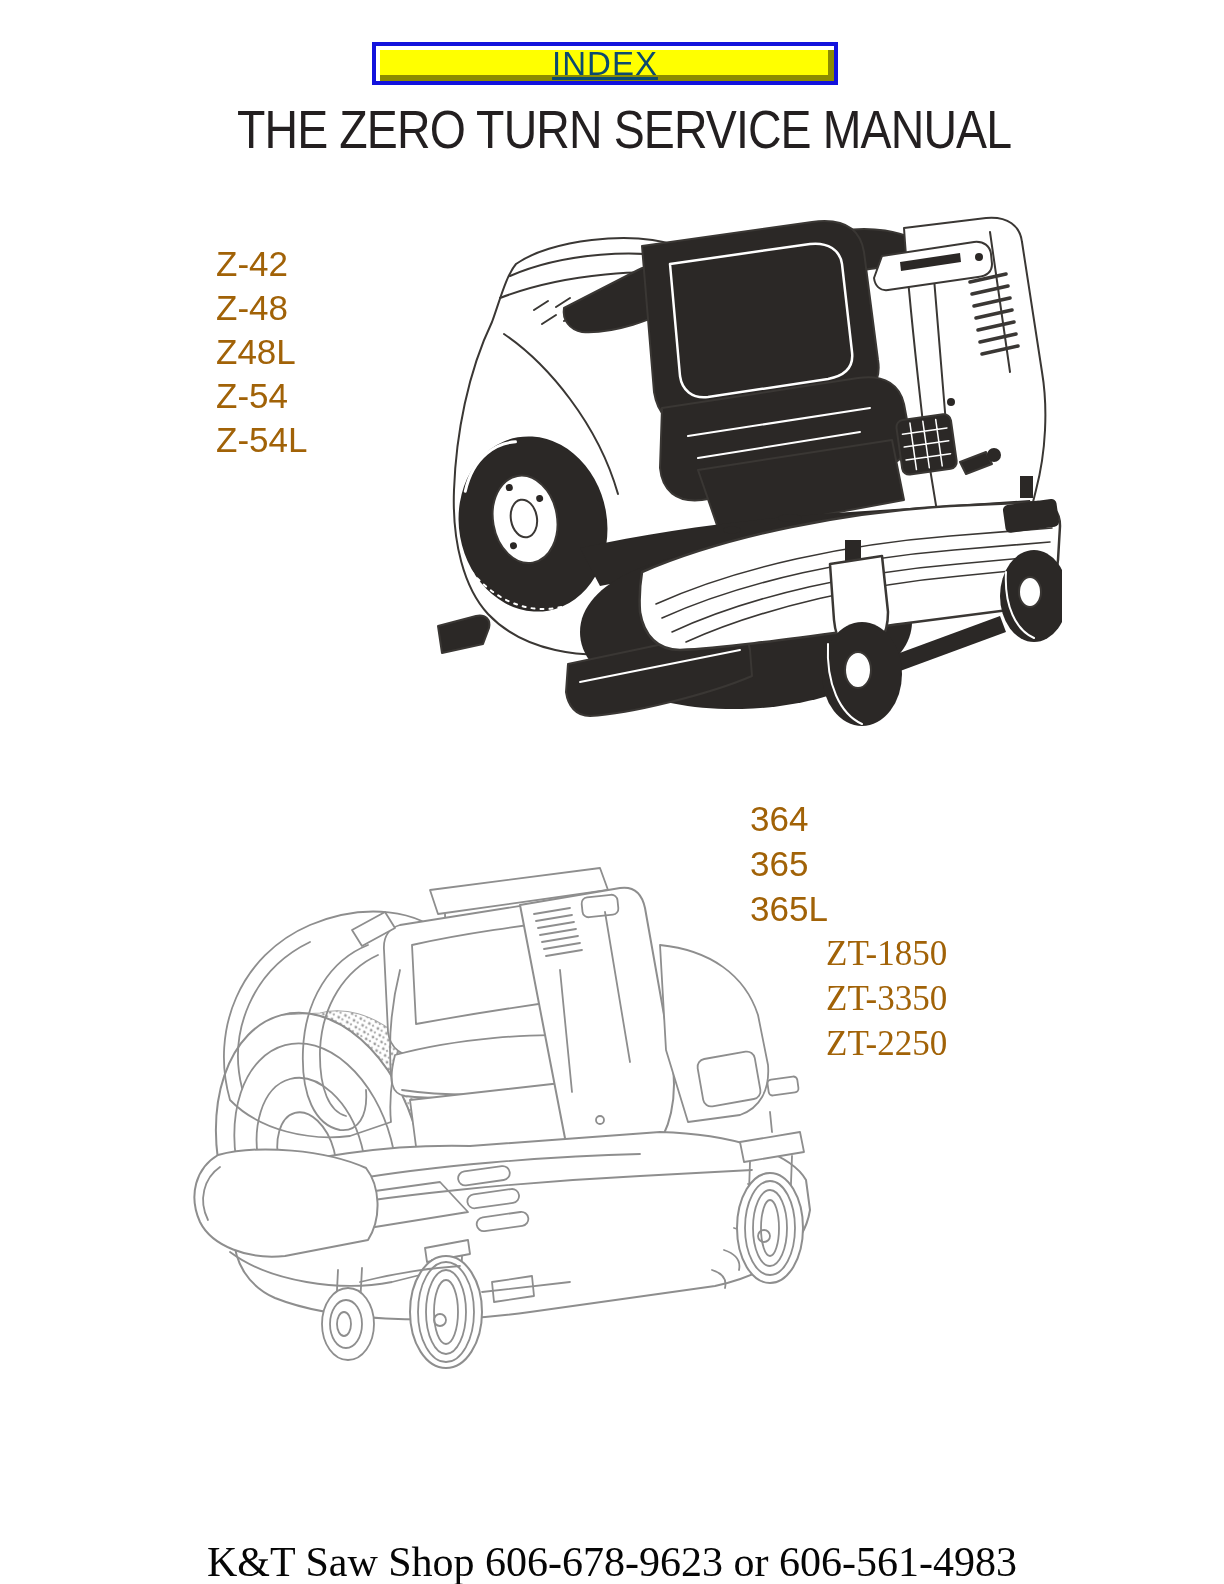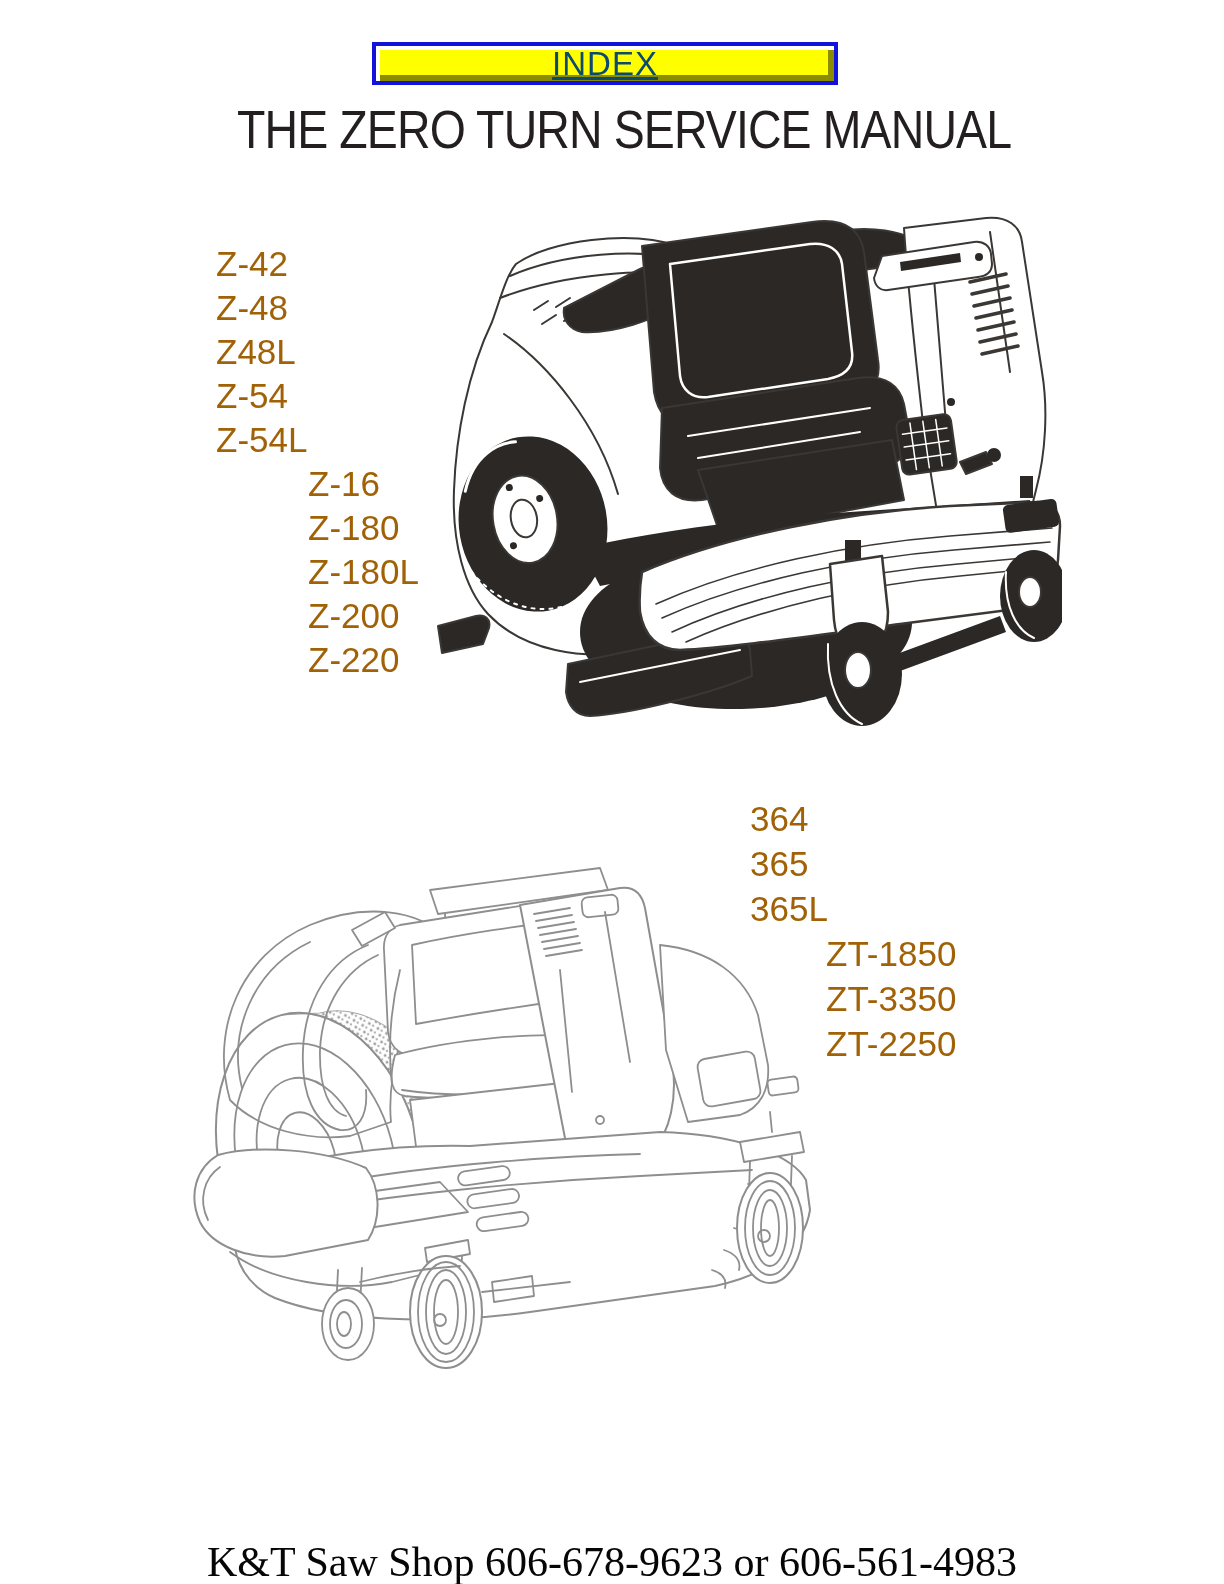--- a/index.html
+++ b/index.html
@@ -24,21 +24,21 @@
     display:inline-block;font-size:54px;line-height:56px;color:#231f20;
     transform:scaleX(0.86);transform-origin:center;letter-spacing:-1px;white-space:nowrap;
   }
   
   .mlist{position:absolute;color:#a16207;font-size:35px;}
   .mlist .mi{height:44px;line-height:44px;white-space:nowrap;}
   .ml-top-primary{left:216px;top:242px;}
   .ml-top-secondary{left:308px;top:462px;}
   .ml-bot-primary{left:750px;top:796px;}
   .ml-bot-primary .mi,.ml-bot-secondary .mi{height:45px;line-height:45px;}
-  .ml-bot-secondary{left:826px;top:931px;}
+  .ml-bot-secondary{left:826px;top:931px;font-family:Liberation Serif, serif;}
   
   .illus{position:absolute;}
   .illus-top{left:430px;top:212px;width:632px;height:522px;}
   .illus-bottom{left:100px;top:850px;width:740px;height:530px;}
   
   .footer{
     position:absolute;left:0;top:1538px;width:1224px;text-align:center;
     font-family:"Liberation Serif",serif;font-size:42px;color:#060606;white-space:nowrap;
   }
 </style>
@@ -54,27 +54,20 @@
   <div class="title-wrap">
     <span>THE ZERO TURN SERVICE MANUAL</span>
   </div>
 
   <div class="mlist ml-top-primary">
     <div class="mi">Z-42</div>
     <div class="mi">Z-48</div>
     <div class="mi">Z48L</div>
     <div class="mi">Z-54</div>
     <div class="mi">Z-54L</div>
-  </div>
-  <div class="mlist ml-top-secondary">
-    <div class="mi">Z-16</div>
-    <div class="mi">Z-180</div>
-    <div class="mi">Z-180L</div>
-    <div class="mi">Z-200</div>
-    <div class="mi">Z-220</div>
   </div>
 
   <div class="mlist ml-bot-primary">
     <div class="mi">364</div>
     <div class="mi">365</div>
     <div class="mi">365L</div>
   </div>
   <div class="mlist ml-bot-secondary">
     <div class="mi">ZT-1850</div>
     <div class="mi">ZT-3350</div>

